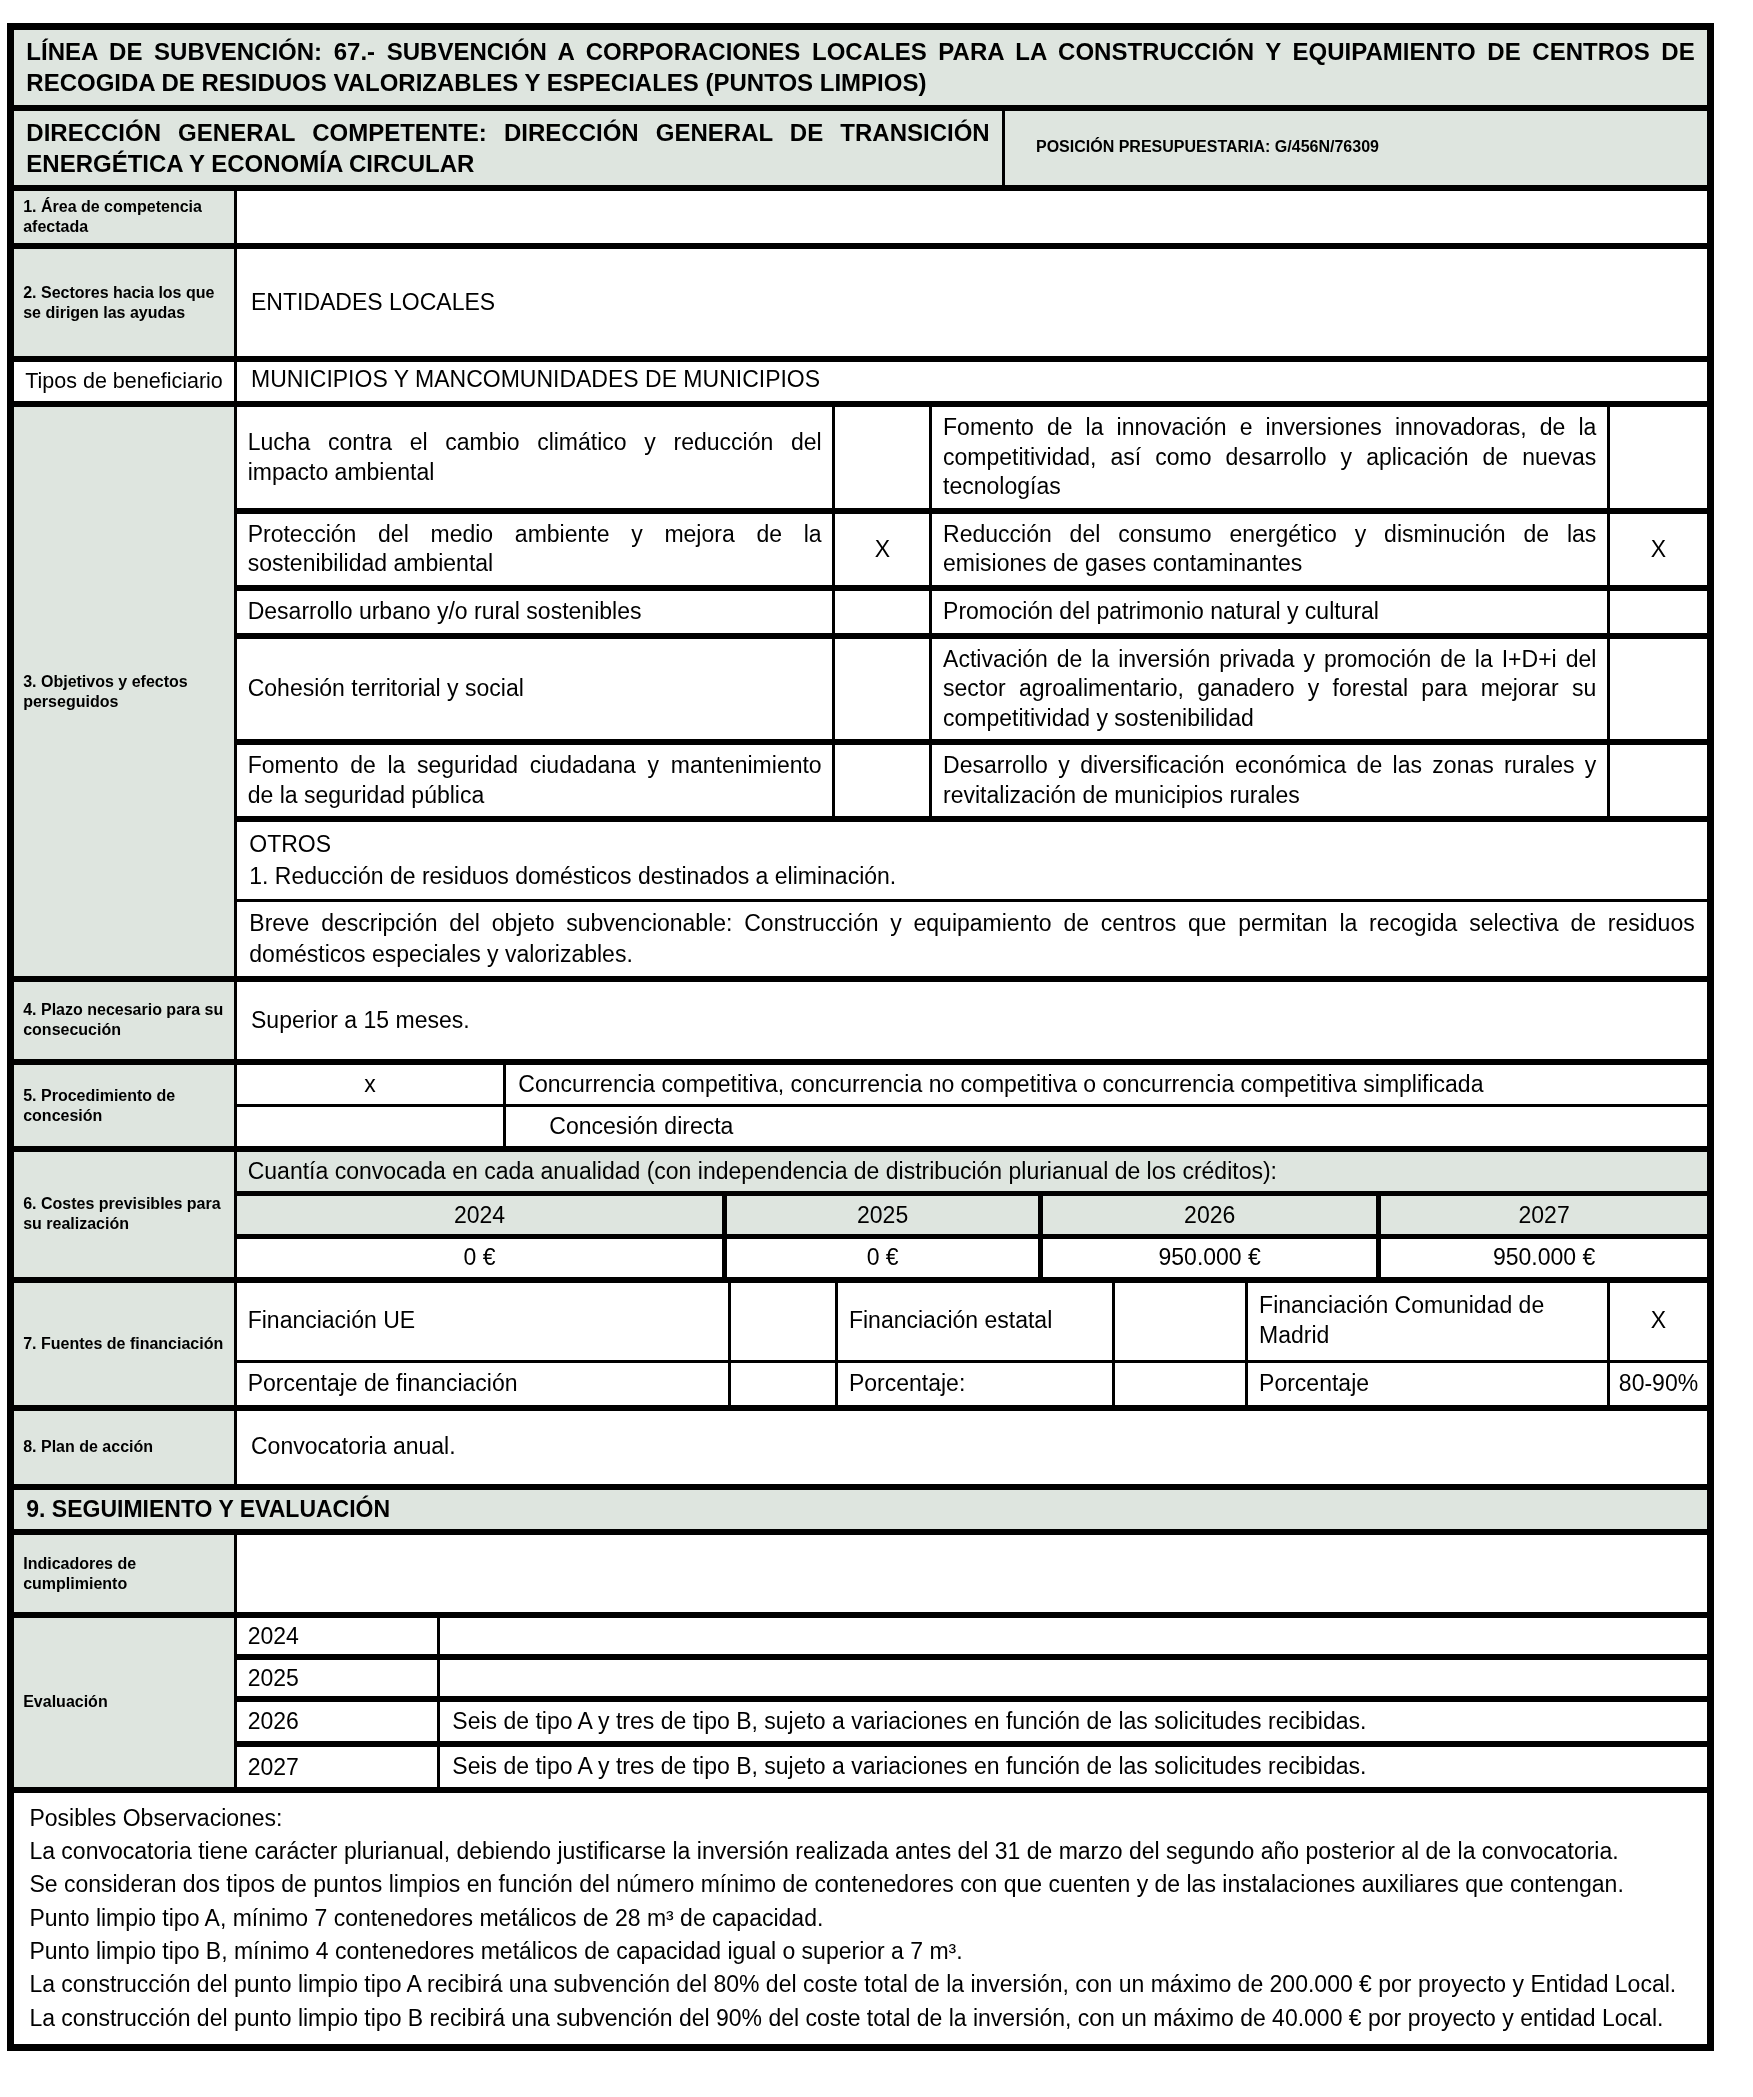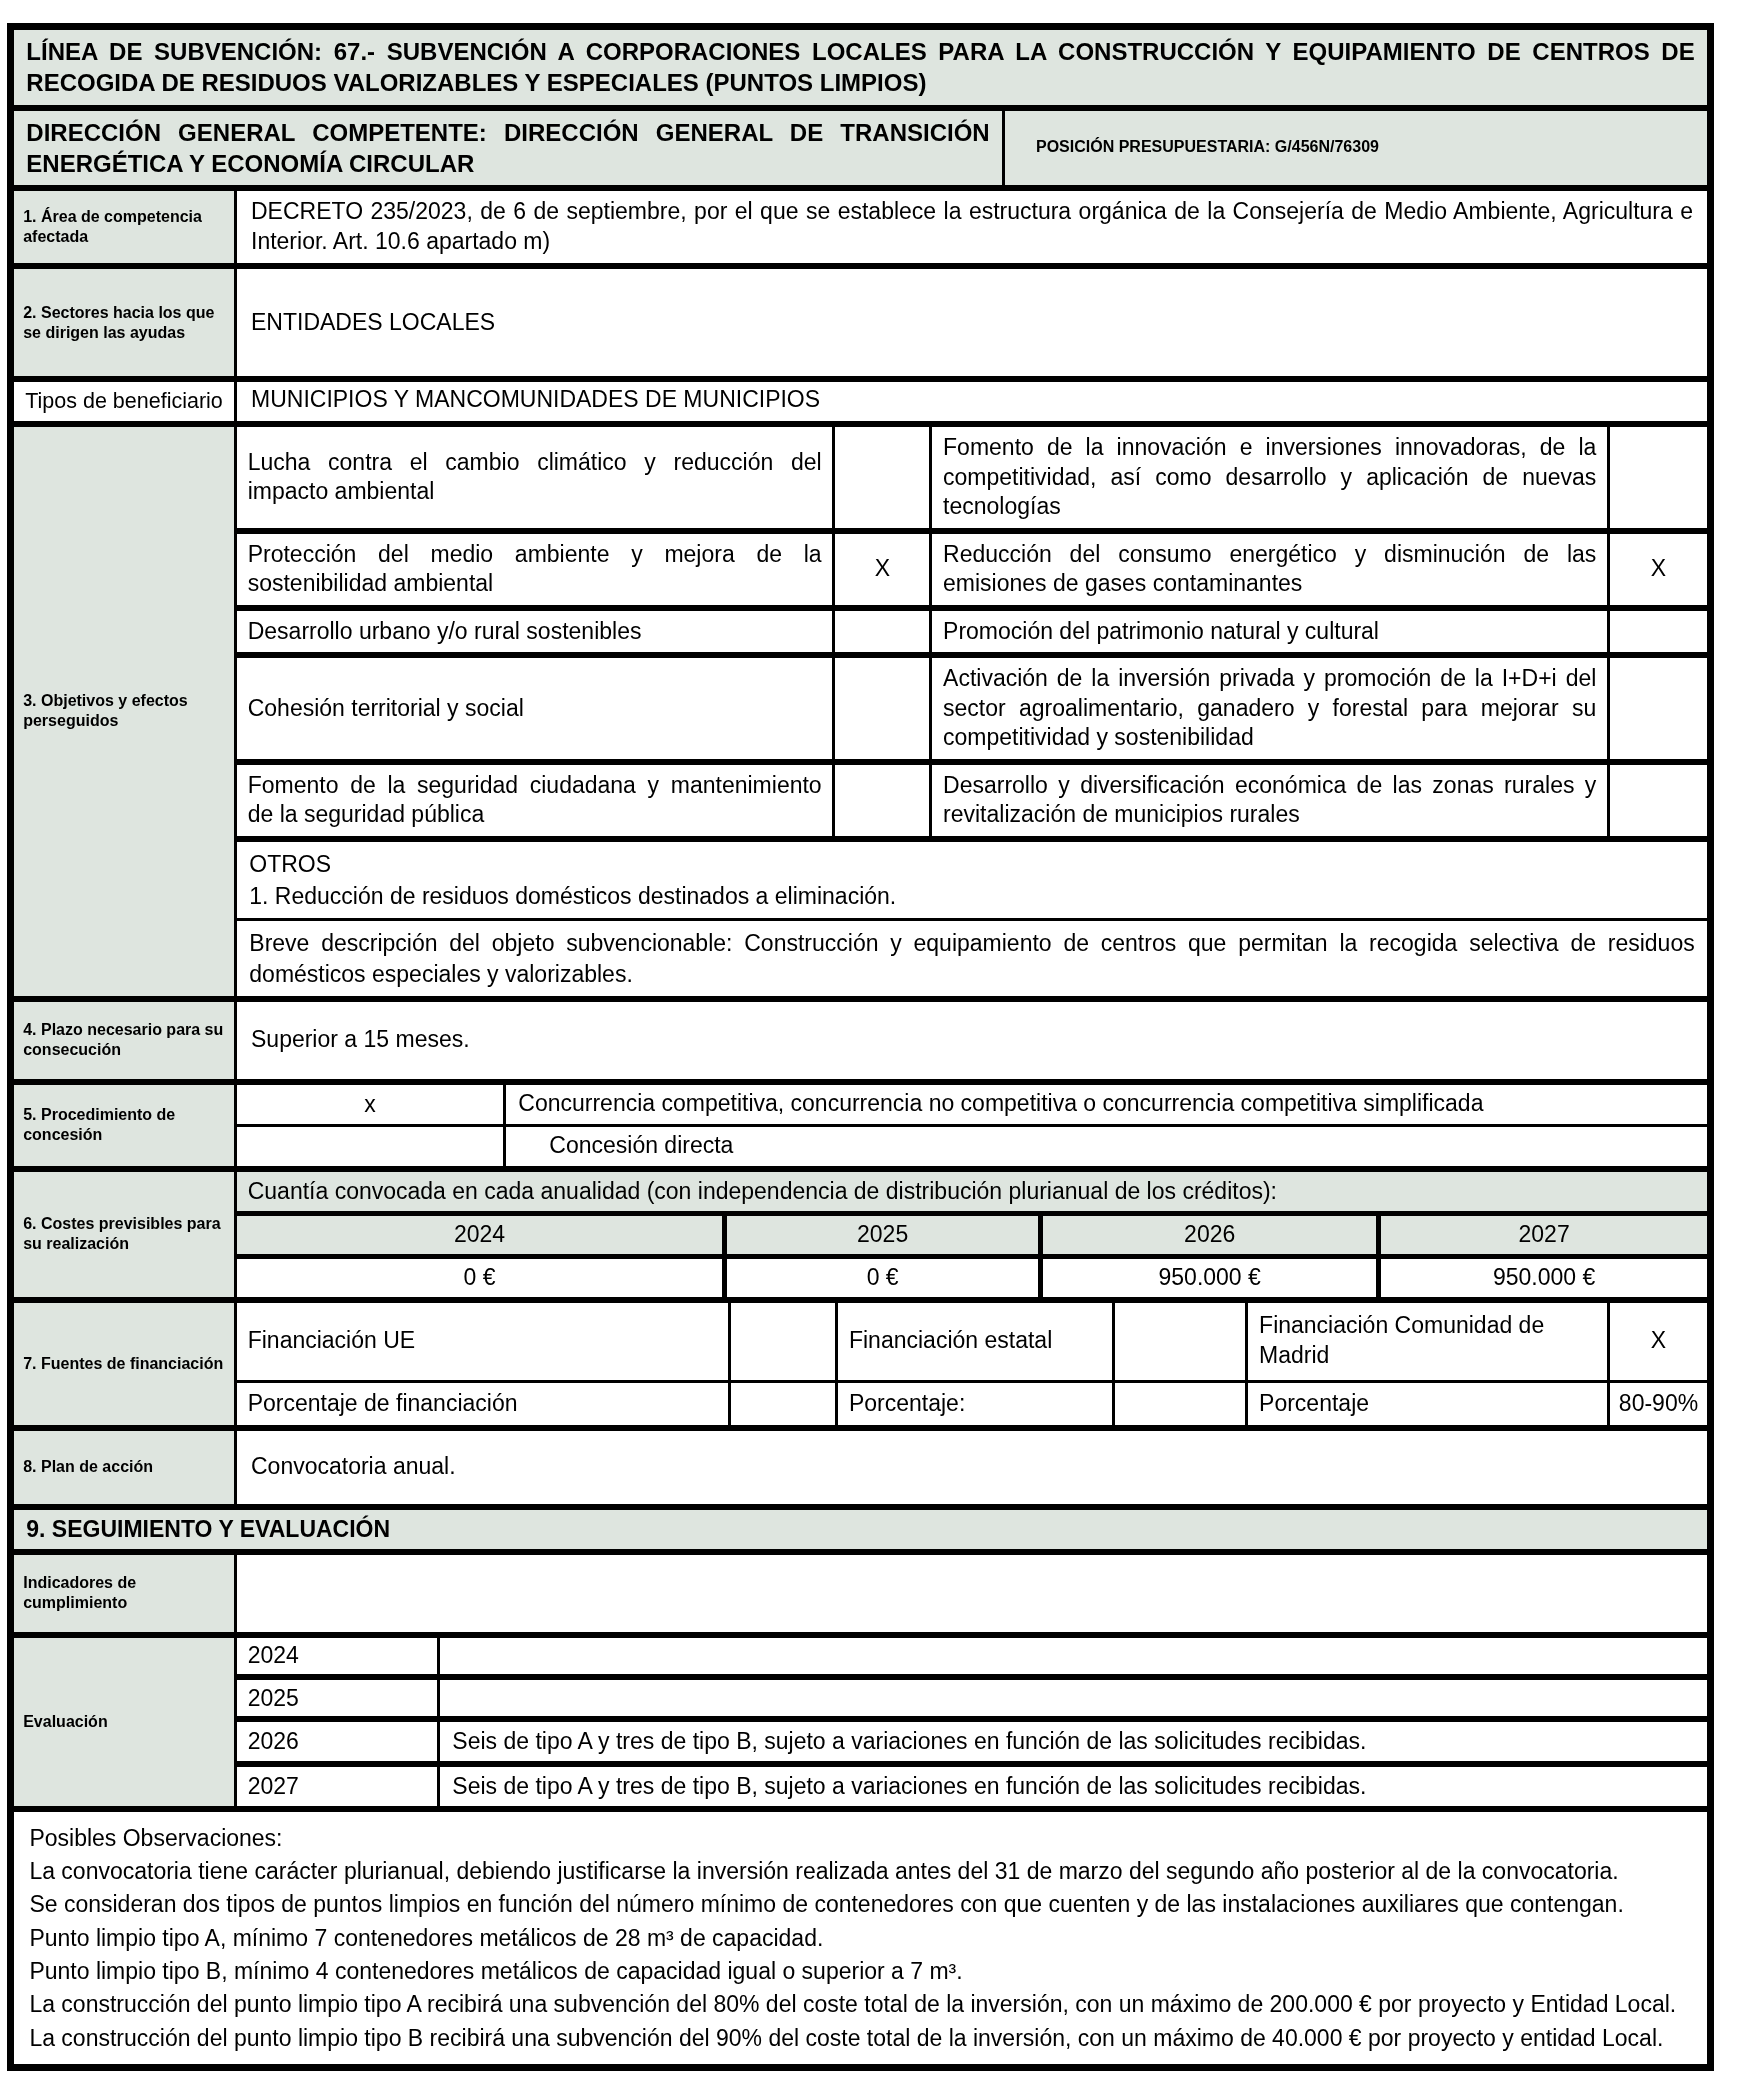--- a/index.html
+++ b/index.html
@@ -107,23 +107,20 @@
     <span>LÍNEA DE SUBVENCIÓN: 67.- SUBVENCIÓN A CORPORACIONES LOCALES PARA LA CONSTRUCCIÓN Y EQUIPAMIENTO DE CENTROS DE RECOGIDA DE RESIDUOS VALORIZABLES Y ESPECIALES (PUNTOS LIMPIOS)</span>
   </div>
 
   <div class="sec s-dg">
     <div class="dg-left">DIRECCIÓN GENERAL COMPETENTE: DIRECCIÓN GENERAL DE TRANSICIÓN ENERGÉTICA Y ECONOMÍA CIRCULAR</div>
     <div class="dg-right">POSICIÓN PRESUPUESTARIA: G/456N/76309</div>
   </div>
 
   <div class="sec lv">
     <div class="lbl">1. Área de competencia afectada</div>
-    <div class="val">
-        <span>DECRETO 235/2023, de 6 de septiembre, por el que se establece la estructura orgánica de la Consejería de Medio Ambiente, Agricultura e Interior. Art. 10.6 apartado m)</span>
-      </div>
   </div>
 
   <div class="sec lv">
     <div class="lbl min140">2. Sectores hacia los que se dirigen las ayudas</div>
     <div class="val noj">
         <span>ENTIDADES LOCALES</span>
       </div>
   </div>
 
   <div class="sec lv s-benef">

